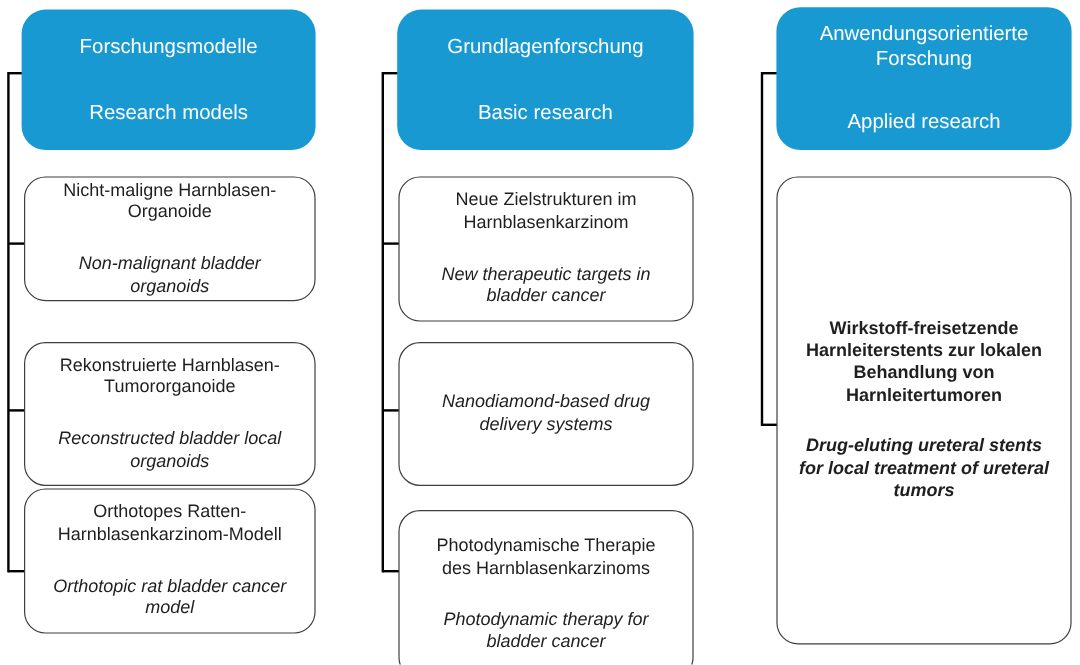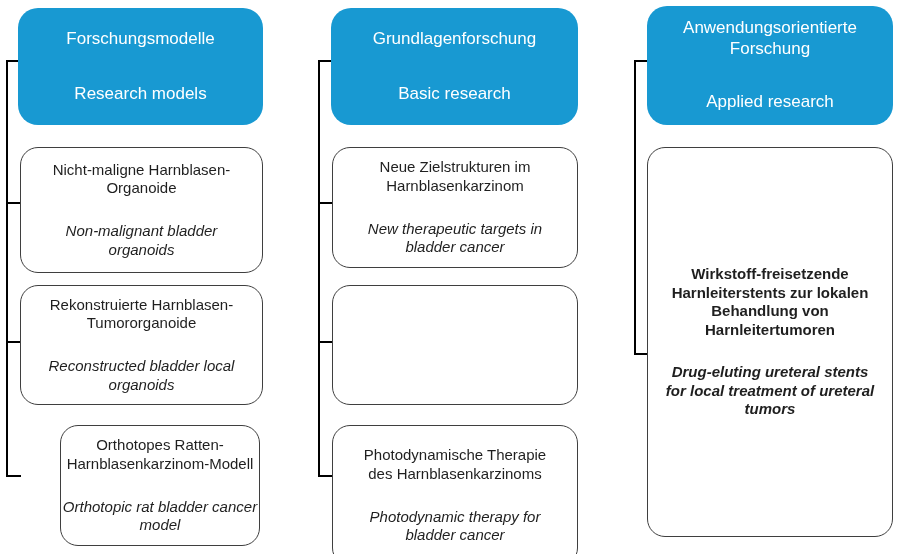--- a/index.html
+++ b/index.html
@@ -54,23 +54,23 @@
     z-index: 2;
   }
   .itm .de { white-space: pre-line; }
   .itm .en { white-space: pre-line; font-style: italic; }
   .ln { position: absolute; background: var(--connector); z-index: 1; }
   .v { width: 2px; }
   .h { height: 2px; }
 
   
   .h1-box { left: 18px; top: 8px;  width: 245px; height: 117px; }
-  .c11    { left: 20px; top: 147px; width: 243px; height: 126px; }
+  .c11    { left: 20px; top: 147px; width: 243px; height: 104px; }
   .c12    { left: 20px; top: 285px; width: 243px; height: 120px; }
-  .c13    { left: 20px; top: 425px; width: 200px; height: 121px; margin-left: 40px; }
+  .c13    { left: 20px; top: 407px; width: 243px; height: 121px; }
   .v1  { left: 6px;  top: 60px;  height: 417px; }
   .t10 { left: 7px;  top: 60px;  width: 12px; }
   .t11 { left: 7px;  top: 202px; width: 14px; }
   .t12 { left: 7px;  top: 341px; width: 14px; }
   .t13 { left: 7px;  top: 475px; width: 14px; }
 
   
   .h2-box { left: 331px; top: 8px;  width: 247px; height: 117px; }
   .c21    { left: 332px; top: 147px; width: 246px; height: 121px; }
   .c22    { left: 332px; top: 285px; width: 246px; height: 120px; }
@@ -125,20 +125,22 @@
     <span class="de">Grundlagenforschung</span>
     <span class="en">Basic research</span>
   </div>
   <div class="itm c21">
     <span class="de">Neue Zielstrukturen im
 Harnblasenkarzinom</span>
     <span class="en">New therapeutic targets in
 bladder cancer</span>
   </div>
   <div class="itm c22">
+    <span class="en">Nanodiamond-based drug
+delivery systems</span>
   </div>
   <div class="itm c23">
     <span class="de">Photodynamische Therapie
 des Harnblasenkarzinoms</span>
     <span class="en">Photodynamic therapy for
 bladder cancer</span>
   </div>
   <div class="ln v v2"></div>
   <div class="ln h t20"></div>
   <div class="ln h t21"></div>

